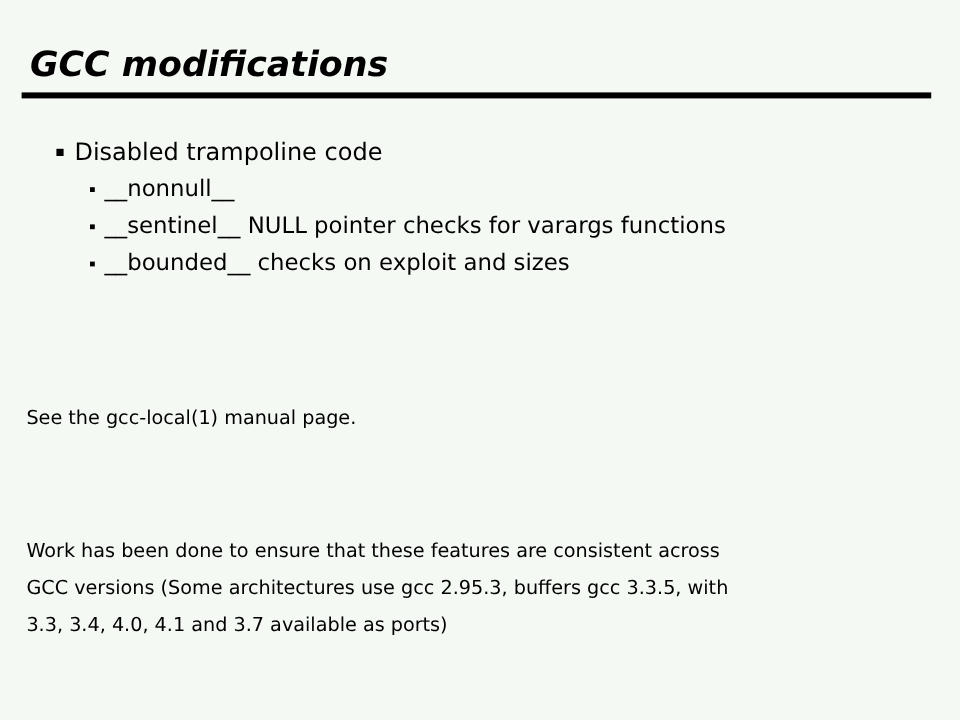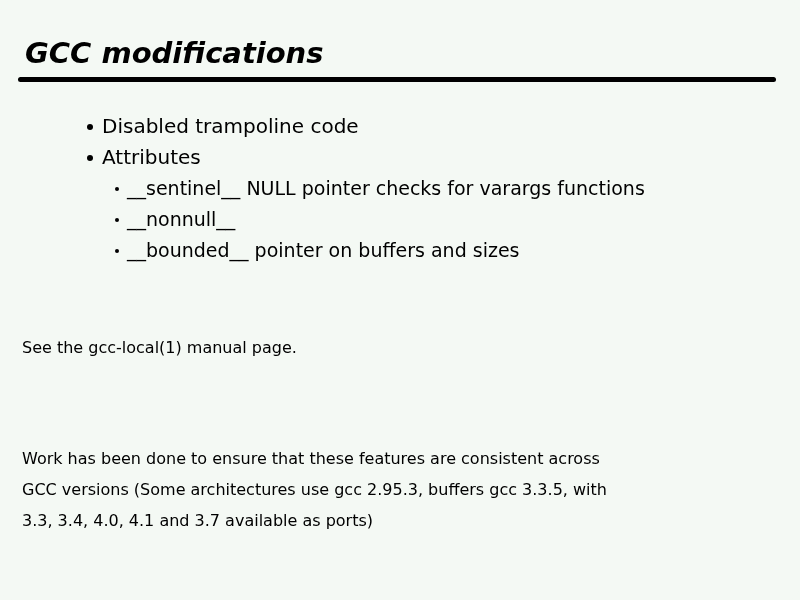--- a/index.html
+++ b/index.html
@@ -1,20 +1,20 @@
 <!DOCTYPE html>
 <html style="--bg: #f4f9f4; --fg: #000000; --rule: #000000;"><head>
 <meta charset="utf-8">
 <style>
   :root {
     --bg: #f4f9f4;
     --fg: #000000;
     --rule: #000000;
   }
-  * { margin: 0; padding: 0; box-sizing: border-box; border-radius: 14px; }
+  * { margin: 0; padding: 0; box-sizing: border-box; }
   html, body {
     width: 800px; height: 600px;
     font-family: "DejaVu Sans", "Liberation Sans", sans-serif;
     background: var(--bg);
     color: var(--fg);
     overflow: hidden;
   }
   .slide {
     position: relative;
     width: 800px; height: 600px;
@@ -38,21 +38,20 @@
     position: absolute;
     left: 0; top: 111px;
     width: 800px;
   }
   .bullet-item {
     position: relative;
     height: 31px;
     line-height: 31px;
     font-size: 20px;
     white-space: nowrap;
-    margin-left: 40px;
   }
   .bullet-item.level-1 { padding-left: 62px; }
   .bullet-item.level-2 { padding-left: 87px; font-size: 19px; }
   .bullet-marker {
     position: absolute;
     background: var(--fg);
     display: block;
   }
   .level-1 > .bullet-marker {
     left: 47px; top: 13px;
@@ -84,38 +83,34 @@
 
   <div class="title-rule"></div>
 
   <div class="bullet-list">
 
     <div class="bullet-item level-1">
       <span class="bullet-marker"></span>
       <span>Disabled trampoline code</span>
     </div>
 
-    <div class="bullet-item level-1">
+
+    <div class="bullet-item level-2">
       <span class="bullet-marker"></span>
-      <span>Attributes</span>
+      <span>__nonnull__</span>
     </div>
 
     <div class="bullet-item level-2">
       <span class="bullet-marker"></span>
       <span>__sentinel__ NULL pointer checks for varargs functions</span>
     </div>
 
     <div class="bullet-item level-2">
       <span class="bullet-marker"></span>
-      <span>__nonnull__</span>
-    </div>
-
-    <div class="bullet-item level-2">
-      <span class="bullet-marker"></span>
-      <span>__bounded__ pointer on buffers and sizes</span>
+      <span>__bounded__ checks on exploit and sizes</span>
     </div>
 
 
   </div>
 
   <div class="para para-1">
     <div class="para-line">See the gcc-local(1) manual page.</div>
   </div>
 
   <div class="para para-2">

